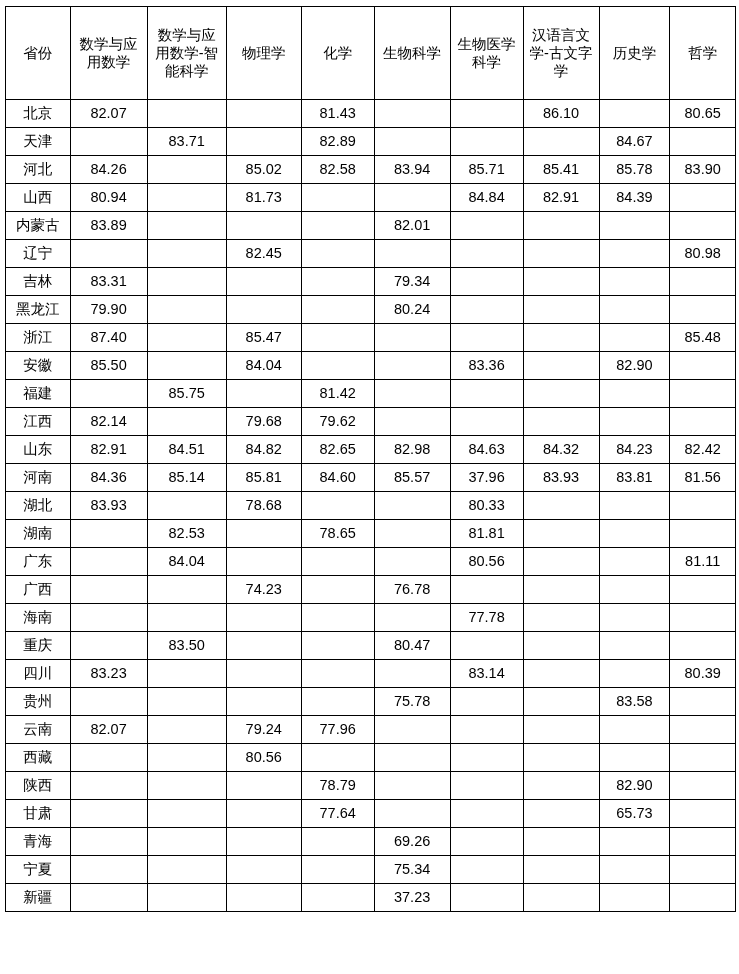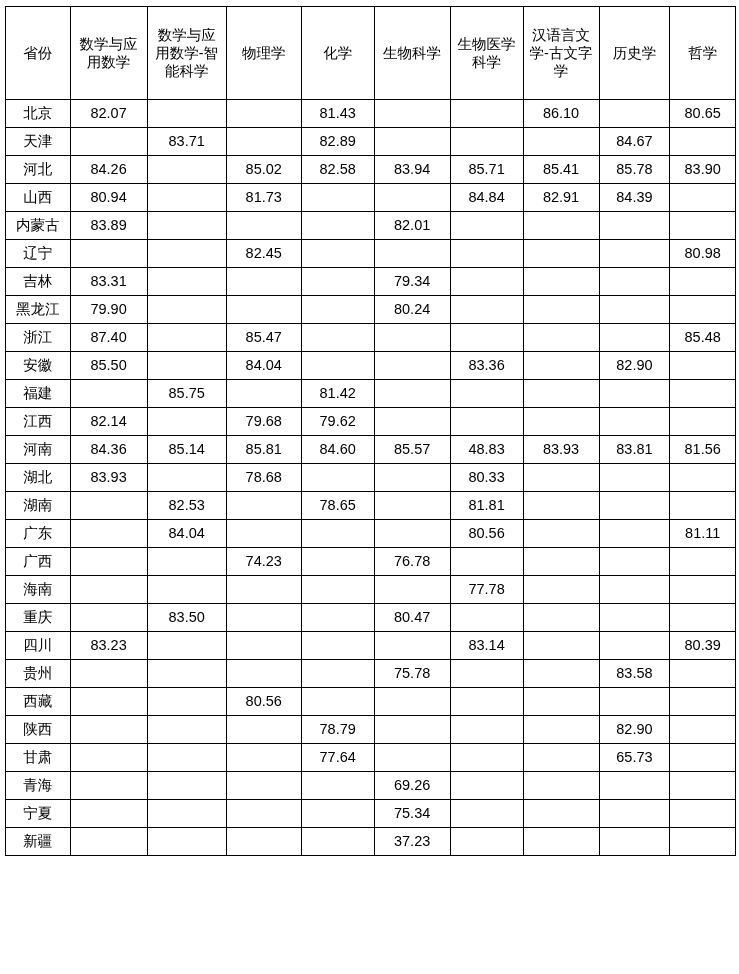--- a/index.html
+++ b/index.html
@@ -255,27 +255,39 @@
           <td class="val"></td>
           <td class="val">79.68</td>
           <td class="val">79.62</td>
           <td class="val"></td>
           <td class="val"></td>
           <td class="val"></td>
           <td class="val"></td>
           <td class="val"></td>
         </tr>
         <tr>
+          <td class="prov">山东</td>
+          <td class="val">82.91</td>
+          <td class="val">84.51</td>
+          <td class="val">84.82</td>
+          <td class="val">82.65</td>
+          <td class="val">82.98</td>
+          <td class="val">84.63</td>
+          <td class="val">84.32</td>
+          <td class="val">84.23</td>
+          <td class="val">82.42</td>
+        </tr>
+        <tr>
           <td class="prov">河南</td>
           <td class="val">84.36</td>
           <td class="val">85.14</td>
           <td class="val">85.81</td>
           <td class="val">84.60</td>
           <td class="val">85.57</td>
-          <td class="val">48.83</td>
+          <td class="val">37.96</td>
           <td class="val">83.93</td>
           <td class="val">83.81</td>
           <td class="val">81.56</td>
         </tr>
         <tr>
           <td class="prov">湖北</td>
           <td class="val">83.93</td>
           <td class="val"></td>
           <td class="val">78.68</td>
           <td class="val"></td>
@@ -360,20 +372,32 @@
         <tr>
           <td class="prov">贵州</td>
           <td class="val"></td>
           <td class="val"></td>
           <td class="val"></td>
           <td class="val"></td>
           <td class="val">75.78</td>
           <td class="val"></td>
           <td class="val"></td>
           <td class="val">83.58</td>
+          <td class="val"></td>
+        </tr>
+        <tr>
+          <td class="prov">云南</td>
+          <td class="val">82.07</td>
+          <td class="val"></td>
+          <td class="val">79.24</td>
+          <td class="val">77.96</td>
+          <td class="val"></td>
+          <td class="val"></td>
+          <td class="val"></td>
+          <td class="val"></td>
           <td class="val"></td>
         </tr>
         <tr>
           <td class="prov">西藏</td>
           <td class="val"></td>
           <td class="val"></td>
           <td class="val">80.56</td>
           <td class="val"></td>
           <td class="val"></td>
           <td class="val"></td>

